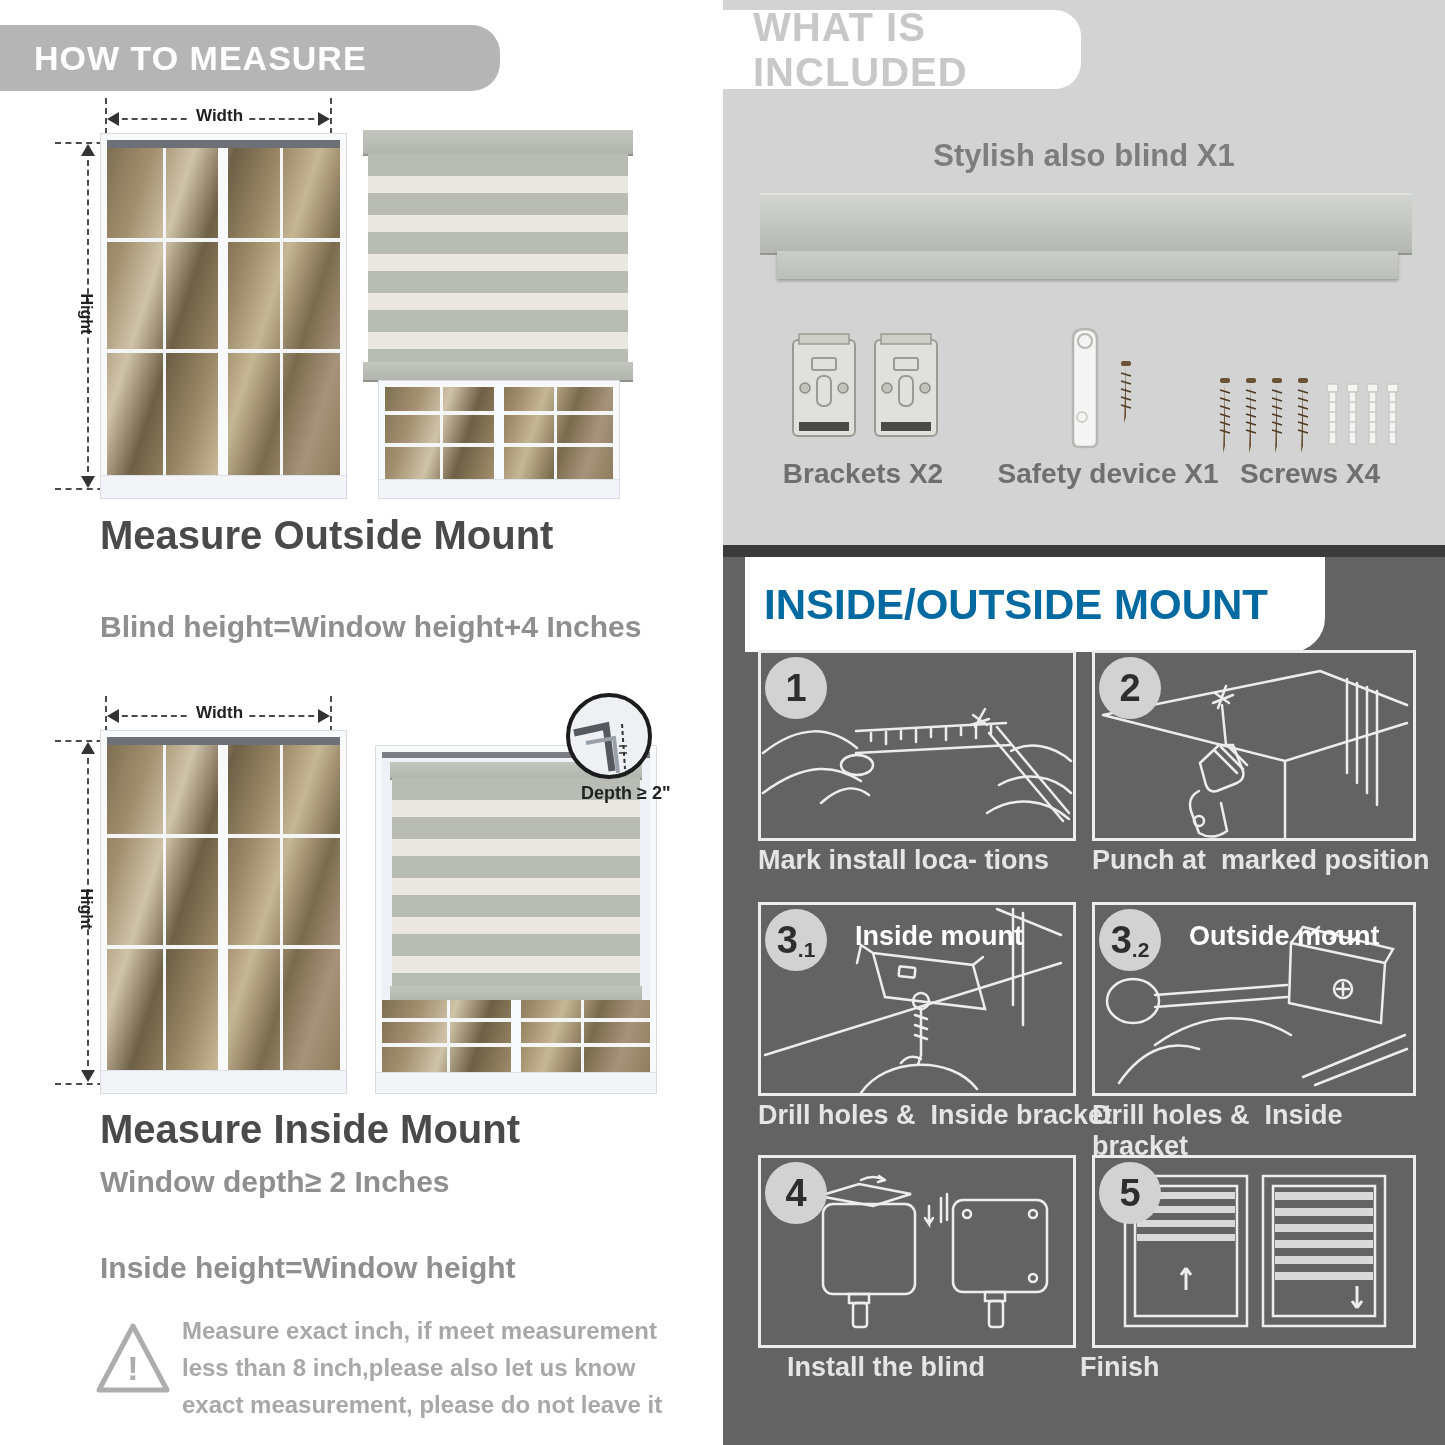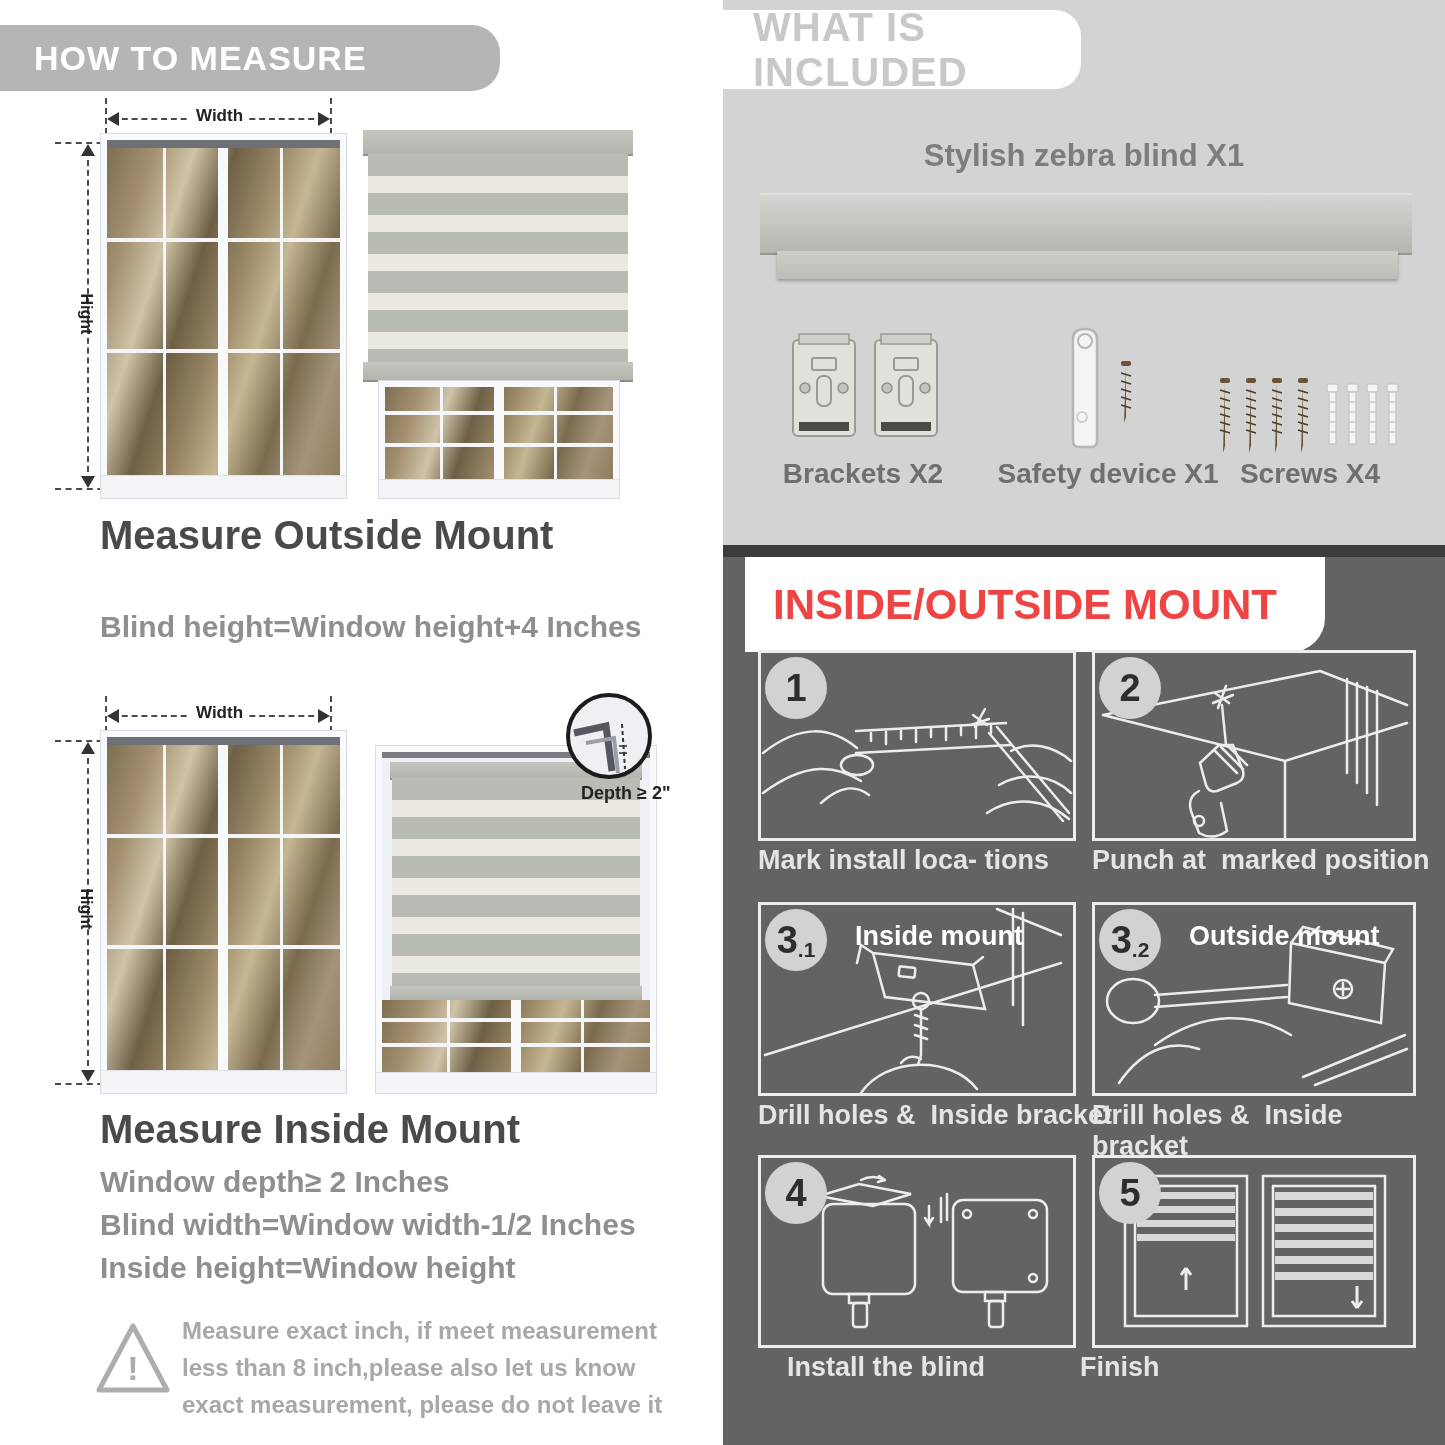--- a/index.html
+++ b/index.html
@@ -50,21 +50,21 @@
 
   .bar-main{background:linear-gradient(180deg,#d3d5d0 0%,#c2c4bf 55%,#b4b6b1 100%);
             border-top:2px solid #dfe0dd;box-shadow:0 2px 0 #94968f;}
   .bar-lip{background:linear-gradient(180deg,#cbcdc8,#bcbeb9);box-shadow:0 2px 3px rgba(90,90,85,.45);}
 
   
   .panel-mnt{left:723px;top:545px;width:722px;height:900px;background:#636363;}
   .mnt-strip{position:absolute;left:0;top:0;width:722px;height:12px;background:#3b3b3b;}
   .mnt-header{position:absolute;left:22px;top:12px;width:580px;height:95px;background:#fff;
               border-radius:0 0 34px 0;display:flex;align-items:center;}
-  .mnt-header span{color:#ef4444;font-size:42px;font-weight:bold;padding-left:28px;}
+  .mnt-header span{color:#0369a1;font-size:42px;font-weight:bold;padding-left:19px;}
 
   .step-box{position:absolute;border:3px solid #ededed;background:#636363;}
   .badge{position:absolute;left:4px;top:4px;width:62px;height:62px;border-radius:50%;
          background:#d2d2d2;color:#2e2e2e;font-weight:bold;font-size:38px;
          display:flex;align-items:center;justify-content:center;}
   .badge .sub{font-size:21px;align-self:flex-end;padding-bottom:9px;}
   .step-title{position:absolute;left:94px;top:16px;color:#fff;font-size:27px;font-weight:bold;}
   .cap{position:absolute;color:#e5e5e5;font-size:27px;font-weight:bold;white-space:pre-wrap;}
   .sketch{position:absolute;left:0;top:0;width:100%;height:100%;}
 </style>
@@ -143,36 +143,35 @@
       <path d="M10,42 L42,35 L48,80" fill="none" stroke="#55585e" stroke-width="7"></path>
       <path d="M22,52 L50,47 L54,82" fill="none" stroke="#9aa0a8" stroke-width="4"></path>
       <path d="M58,33 L61,78" fill="none" stroke="#333" stroke-width="2" stroke-dasharray="4,3"></path>
       <path d="M55,55 l8,0 M55,62 l8,0" stroke="#333" stroke-width="1.5"></path>
     </svg>
   </div>
   <div class="abs arrowlbl" style="left:575px;top:783px;background:transparent;font-size:18px;">Depth ≥ 2"</div>
 
   <div class="abs mhead" style="left:100px;top:1107px;">Measure Inside Mount</div>
   <div class="abs mline" style="left:100px;top:1160px;">Window depth≥ 2 Inches</div>
-  <div class="abs mline" style="left:100px;top:1203px;">Blind width=Window width-1/2 Inches</div>
   <div class="abs mline" style="left:100px;top:1246px;">Inside height=Window height</div>
 
   <div class="abs" style="left:92px;top:1318px;width:82px;height:82px;">
     <svg class="sketch" viewBox="0 0 82 82">
       <path d="M41,8 L75,72 L7,72 Z" fill="none" stroke="#adadad" stroke-width="5" stroke-linejoin="round"></path>
       <text x="41" y="62" text-anchor="middle" font-size="34" font-weight="bold" fill="#adadad" font-family="Liberation Sans,sans-serif">!</text>
     </svg>
   </div>
   <div class="abs warn-text" style="left:182px;top:1312px;width:520px;">Measure exact inch, if meet measurement less than 8 inch,please also let us know exact measurement, please do not leave it</div>
 
   <div class="abs panel-inc">
     <div class="inc-header">
       <span>WHAT IS INCLUDED</span>
     </div>
-    <div class="abs inc-product" style="left:0;top:138px;width:722px;">Stylish zebra blind X1</div>
+    <div class="abs inc-product" style="left:0;top:138px;width:722px;">Stylish also blind X1</div>
 
     <div class="abs bar-main" style="left:37px;top:193px;width:652px;height:58px;"></div>
     <div class="abs bar-lip" style="left:54px;top:251px;width:621px;height:28px;"></div>
 
     <div class="abs" style="left:62px;top:330px;width:160px;height:118px;">
       <svg class="sketch" viewBox="0 0 160 118">
         <g>
           <rect x="8" y="10" width="62" height="96" rx="5" fill="#e0e0dc" stroke="#9b9b95" stroke-width="2"></rect>
           <rect x="14" y="4" width="50" height="10" fill="#cfcfc9" stroke="#9b9b95" stroke-width="1.5"></rect>
           <rect x="27" y="28" width="24" height="12" rx="2" fill="none" stroke="#9b9b95" stroke-width="2"></rect>

